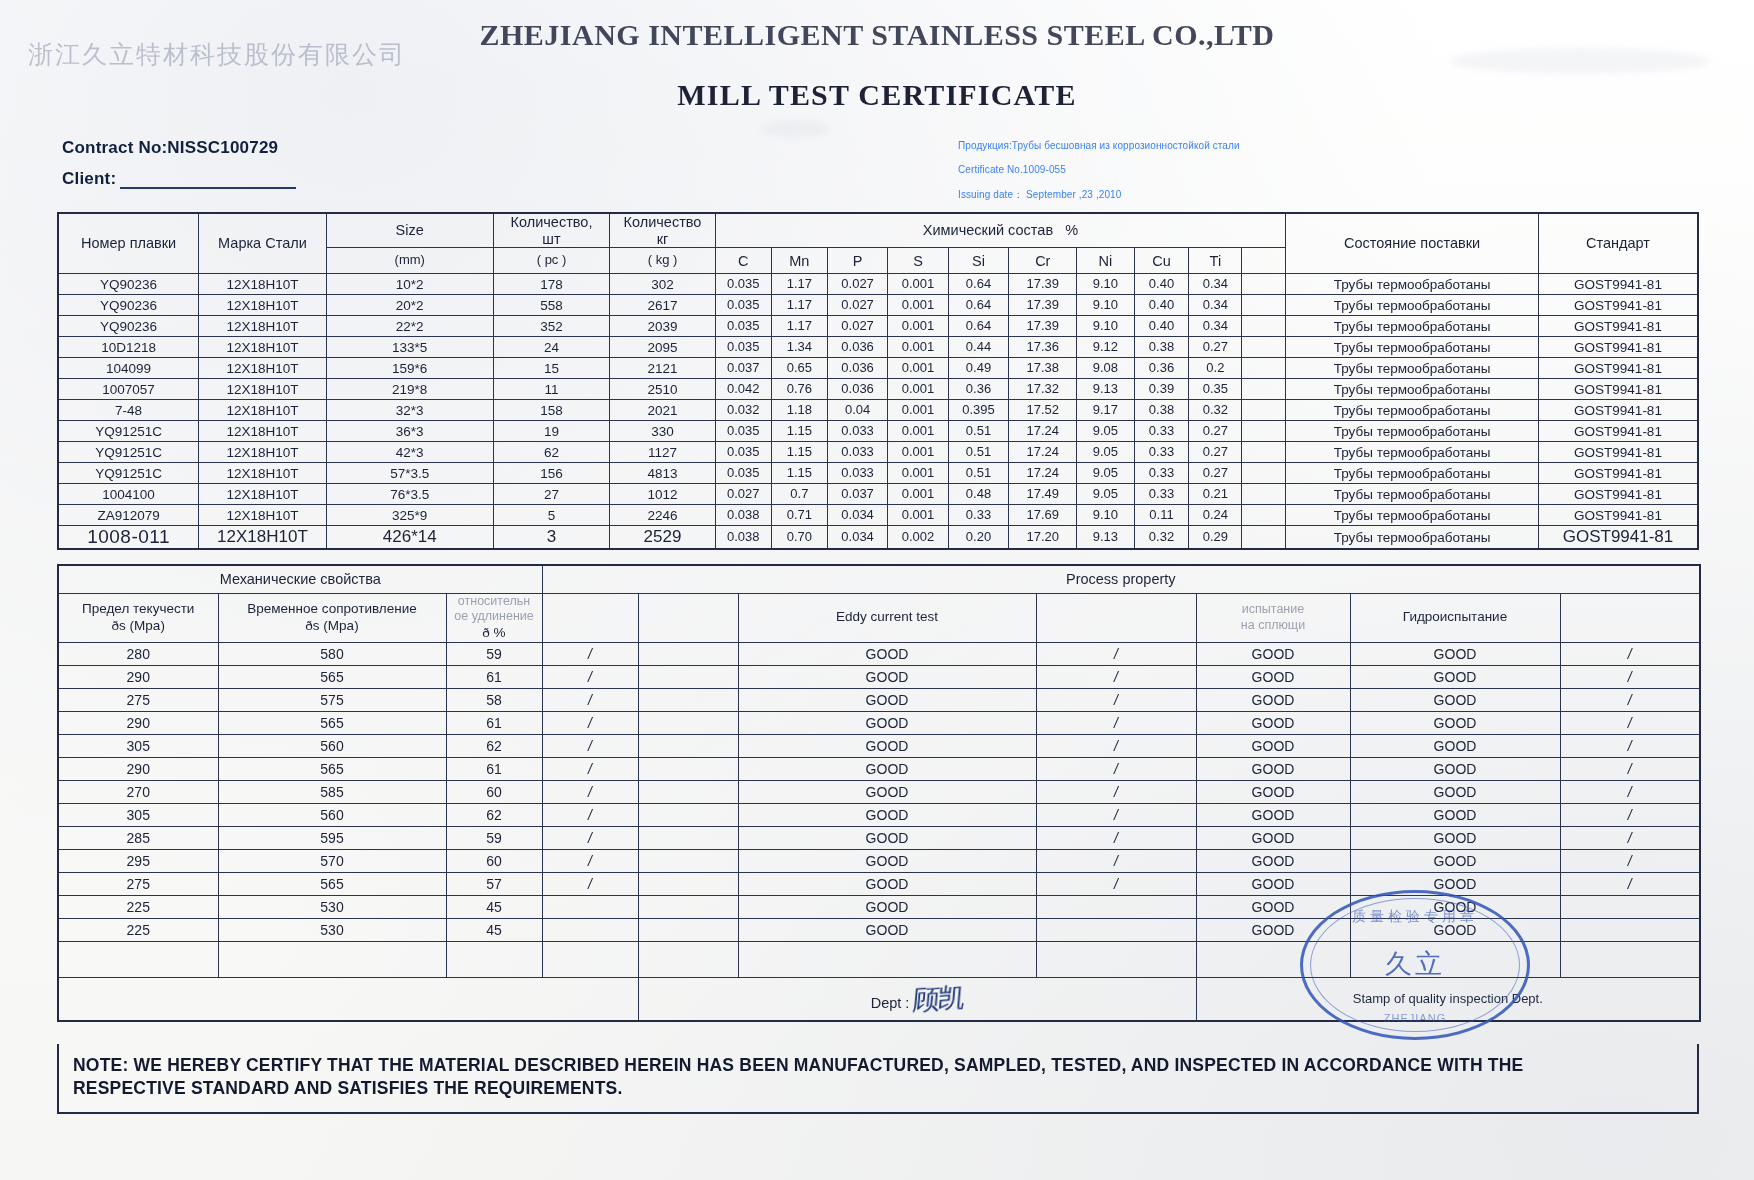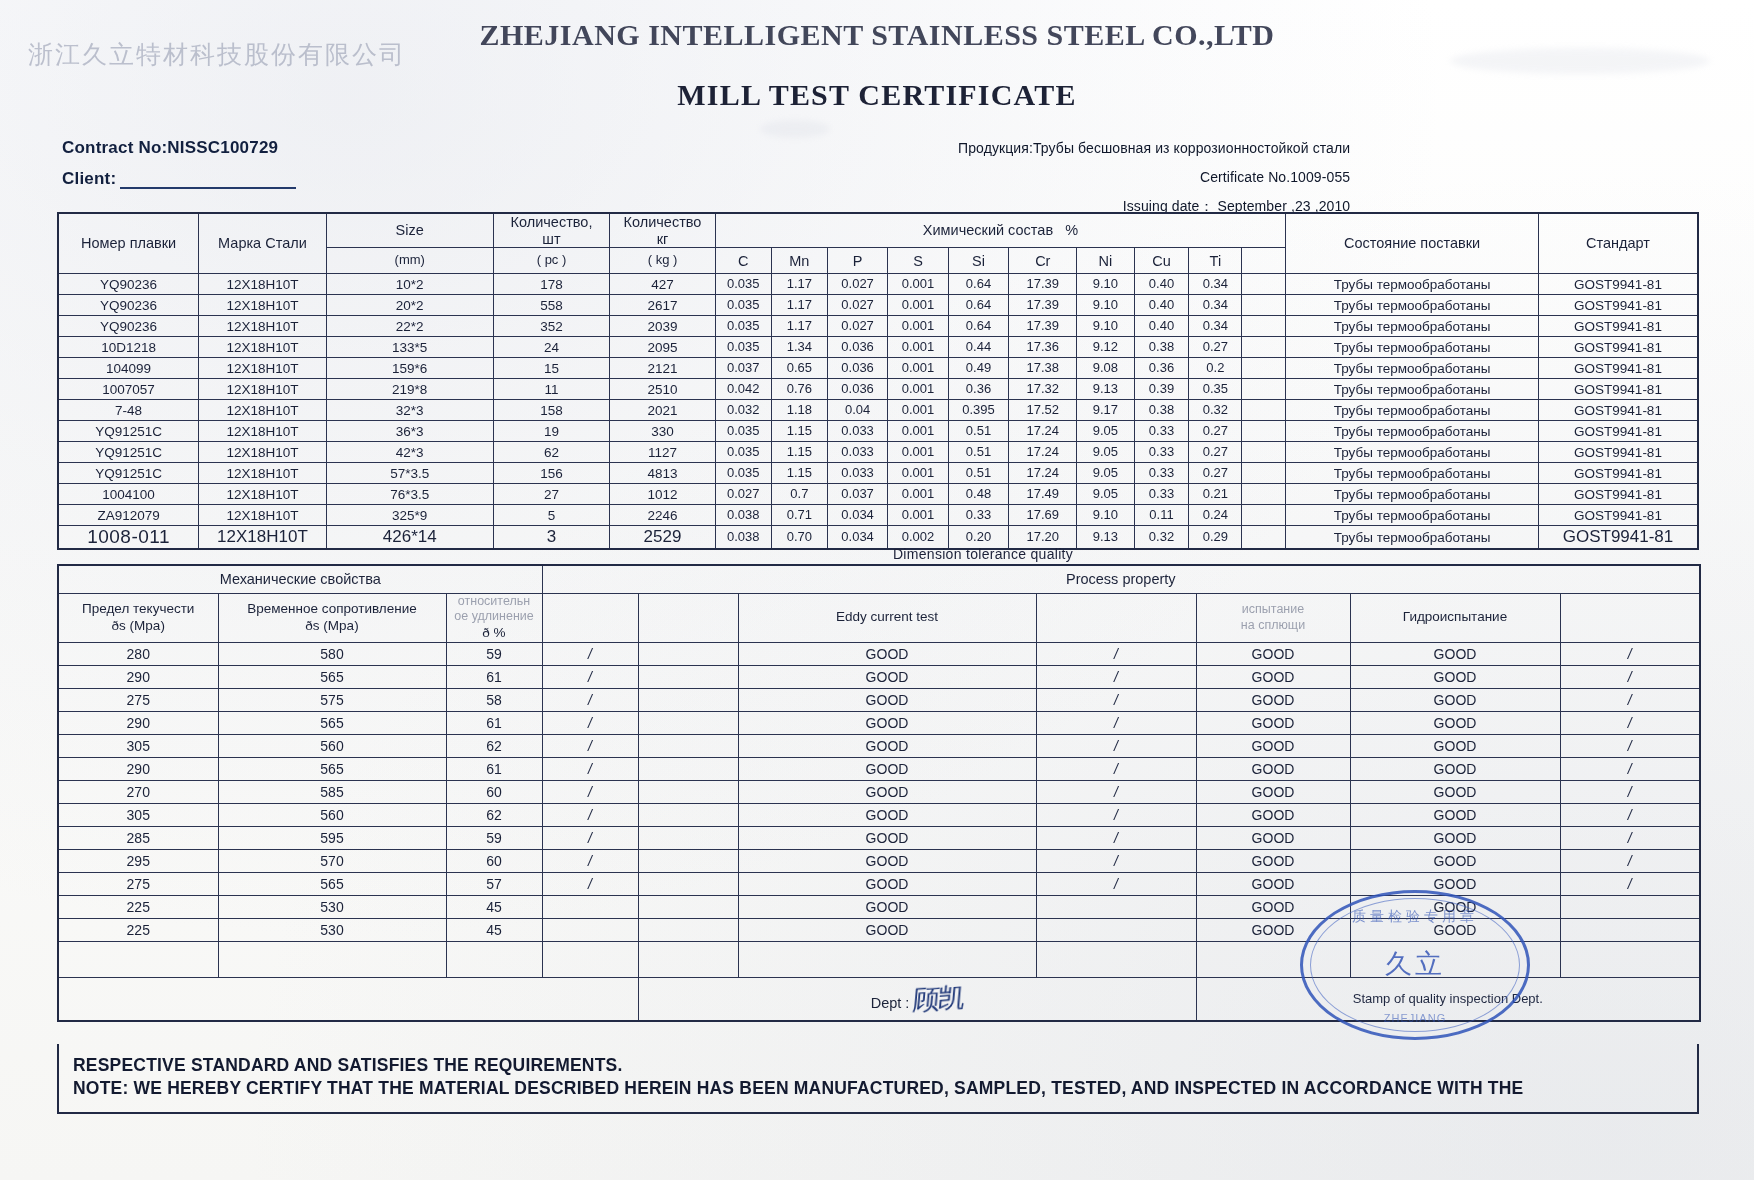--- a/index.html
+++ b/index.html
@@ -57,23 +57,22 @@
   .meta-left .l{
     font-size:17px; font-weight:bold; color:#12203f;
     margin-bottom:11px; letter-spacing:.2px;
   }
   .client-rule{
     display:inline-block; width:176px; border-bottom:2px solid #233a6b;
     vertical-align:bottom; margin-left:4px; height:13px;
   }
   .meta-right{ position:absolute; top:140px; left:958px; }
   .meta-right .r{
-    font-size:14px; color:#0f172a; margin-bottom:13px; letter-spacing:.1px;
+    font-size:10px; color:#3b82f6; margin-bottom:13px; letter-spacing:.1px;
     white-space:nowrap;
-    text-align:right;
   }
 
   
   table{ border-collapse:collapse; table-layout:fixed; }
   td, th{
     border:1px solid #2b3350;
     font-weight:normal;
     text-align:center;
     vertical-align:middle;
     color:#1b2239;
@@ -267,21 +266,21 @@
         <td class="el">Cu</td>
         <td class="el">Ti</td>
         <td class="el"></td>
       </tr>
 
     <tr>
           <td>YQ90236</td>
           <td>12X18H10T</td>
           <td>10*2</td>
           <td>178</td>
-          <td>427</td>
+          <td>302</td>
           <td class="chem">0.035</td>
           <td class="chem">1.17</td>
           <td class="chem">0.027</td>
           <td class="chem">0.001</td>
           <td class="chem">0.64</td>
           <td class="chem">17.39</td>
           <td class="chem">9.10</td>
           <td class="chem">0.40</td>
           <td class="chem">0.34</td>
           <td class="chem"></td>
@@ -512,23 +511,20 @@
           <td class="chem">9.13</td>
           <td class="chem">0.32</td>
           <td class="chem">0.29</td>
           <td class="chem"></td>
           <td class="cond">Трубы термообработаны</td>
           <td>GOST9941-81</td>
         </tr>
       </tbody>
   </table>
 
-  <div class="dim-strip">
-    <div class="inner">Dimension  tolerance  quality</div>
-  </div>
 
   <table class="tbl-mech outer">
     <colgroup>
       <col style="width:160px">
         <col style="width:228px">
         <col style="width:96px">
       <col style="width:96px">
         <col style="width:100px">
       <col style="width:298px">
         <col style="width:160px">
@@ -737,22 +733,22 @@
         </tr>
         <tr>
           <td colspan="4" class="tall"></td>
           <td colspan="3" class="tall"><span class="judge-lbl">Dept :</span> <span class="sig">顾凯</span></td>
           <td colspan="3" class="tall"><span class="stamp-lbl">Stamp of quality inspection Dept.</span></td>
         </tr>
       </tbody>
   </table>
 
   <div class="note">
+    <div>NOTE: WE HEREBY CERTIFY THAT THE MATERIAL DESCRIBED HEREIN HAS BEEN MANUFACTURED, SAMPLED, TESTED, AND INSPECTED IN ACCORDANCE WITH THE</div>
     <div>RESPECTIVE STANDARD AND SATISFIES THE REQUIREMENTS.</div>
-    <div>NOTE: WE HEREBY CERTIFY THAT THE MATERIAL DESCRIBED HEREIN HAS BEEN MANUFACTURED, SAMPLED, TESTED, AND INSPECTED IN ACCORDANCE WITH THE</div>
   </div>
 
   <div class="stamp">
     <div class="ring"></div>
     <div class="ring2"></div>
     <div class="arc">质量检验专用章</div>
     <div class="cn">久立</div>
     <div class="sub">ZHEJIANG</div>
   </div>
 

